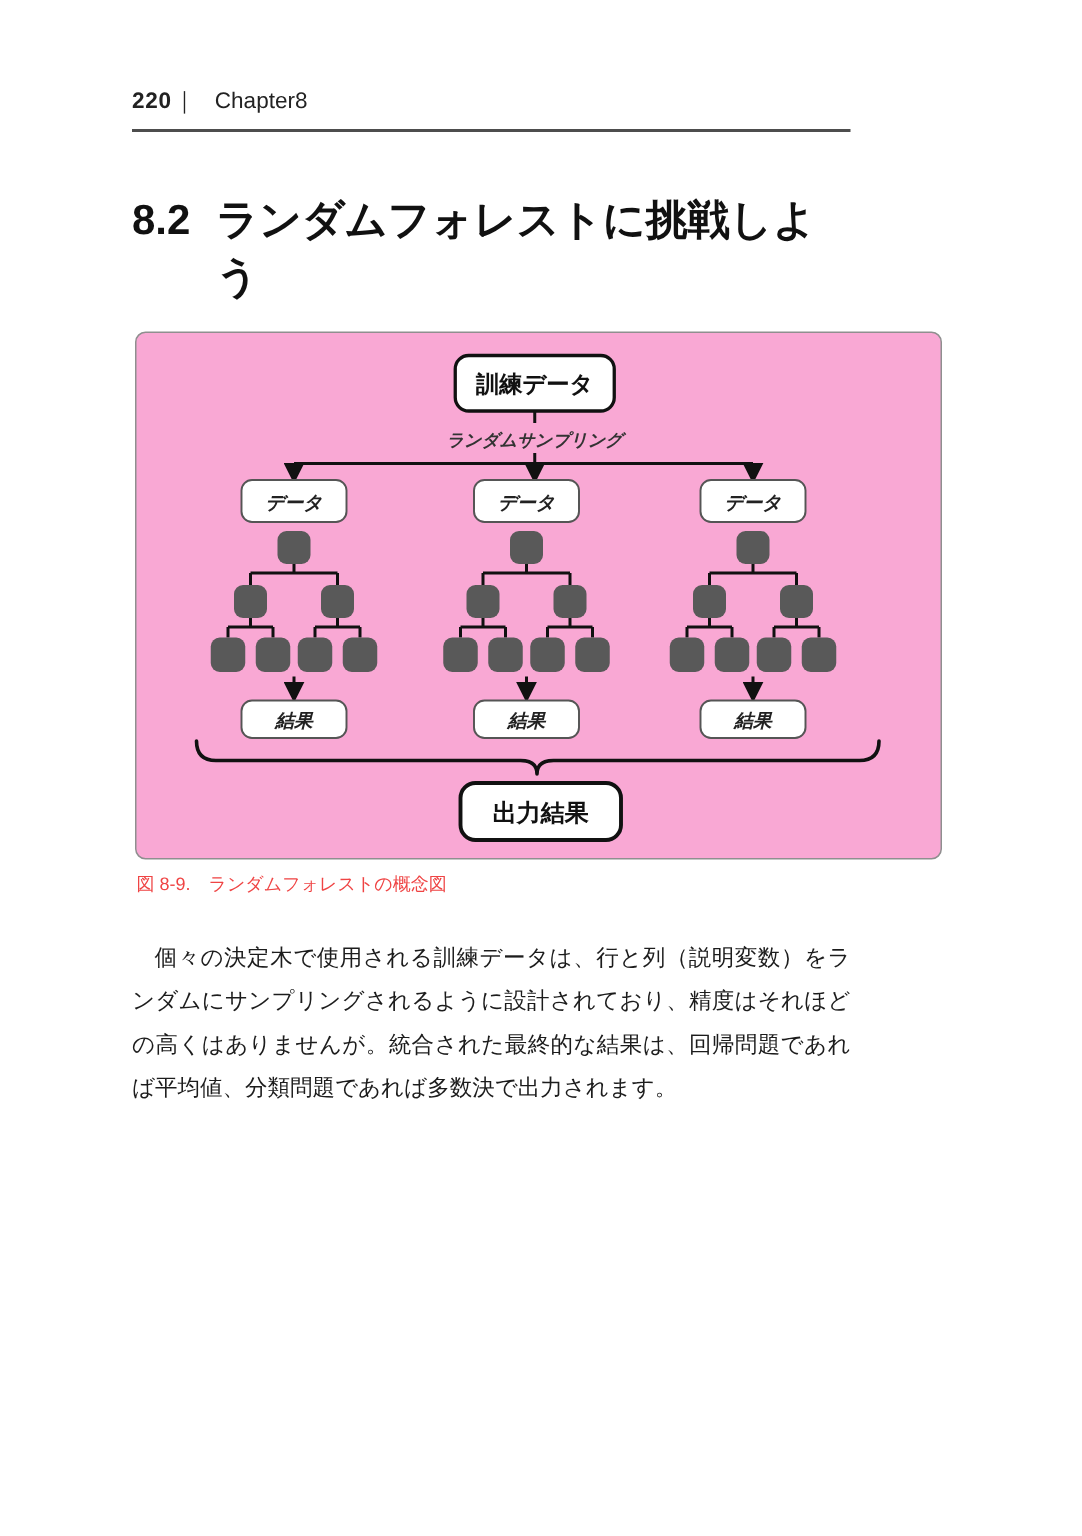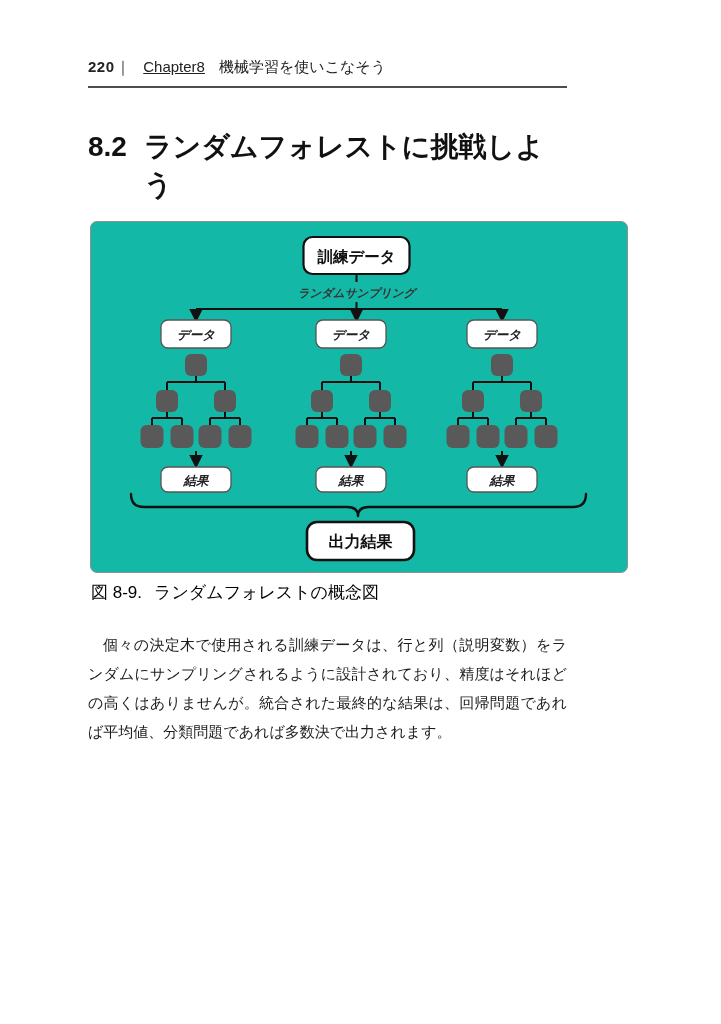--- a/index.html
+++ b/index.html
@@ -13,21 +13,21 @@
   .page { width: 657px; height: 1024px; padding: 0 90px 0 88px; background: #fff; margin-top: 12px; }
 
   
   .running-header {
     padding-top: 46px;
     display: flex; align-items: baseline;
     font-size: 15px; color: #222;
   }
   .page-num { font-weight: 700; letter-spacing: 0.5px; }
   .header-sep { font-weight: 400; margin-left: 1px; font-size: 15px; }
-  .chapter-label { margin-left: 13px; text-decoration: underline; }
+  .chapter-label { margin-left: 13px; }
   .chapter-title { margin-left: 14px; }
   .header-rule { border: none; border-top: 2px solid #4d4d4d; margin-top: 9px; }
 
   
   .section-heading {
     margin-top: 40px;
     font-size: 28px; font-weight: 700; color: #111;
     display: flex; align-items: baseline;
   }
   .section-number { margin-right: 17px; }
@@ -44,47 +44,46 @@
   .p4 { margin-top: 29px; }
   p.body-par b { font-weight: 700; }
 
   
   .figure-block { margin-top: 17px; }
   .diagram-frame {
     width: 538px; height: 352px;
     margin-left: 2px;
     border: 1.5px solid #8f8f8f;
     border-radius: 7px;
-    background: #14b8a6;
+    background: #f9a8d4;
     position: relative;
   }
   .diagram-frame svg { display: block; }
   .figure-caption {
     margin-top: 8px; margin-left: 3px;
-    font-size: 17px; color: #000000;
+    font-size: 12px; color: #ef4444;
   }
   .figure-caption .cap-text { margin-left: 12px; }
 
   
   text { font-family: "Liberation Sans", "DejaVu Sans", sans-serif; fill: #111; }
   .t-strong { font-weight: 700; font-size: 15.5px; }
   .t-output { font-weight: 700; font-size: 16px; }
   .t-small  { font-weight: 700; font-size: 12.5px; font-style: italic; fill: #222; }
   .t-label  { font-weight: 700; font-size: 11.5px; font-style: italic; fill: #333; }
 </style>
 </head>
 <body>
 
 <div class="page">
 
   <div class="running-header">
     <span class="page-num">220</span>
       <span class="header-sep">｜</span>
     <span class="chapter-label">Chapter8</span>
-    <span class="chapter-title">機械学習を使いこなそう</span>
   </div>
   <hr class="header-rule">
 
   <h1 class="section-heading">
     <span class="section-number">8.2</span>
     <span>ランダムフォレストに挑戦しよう</span>
   </h1>
 
 
   <div class="figure-block">

